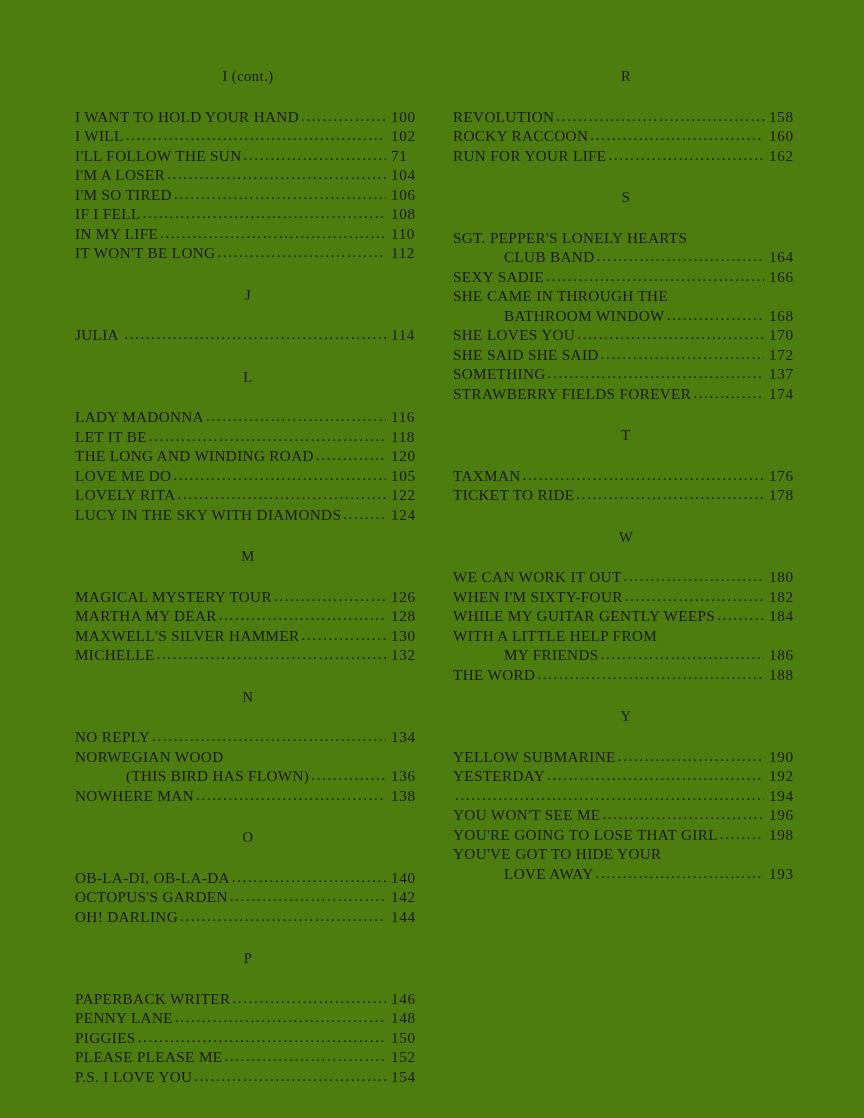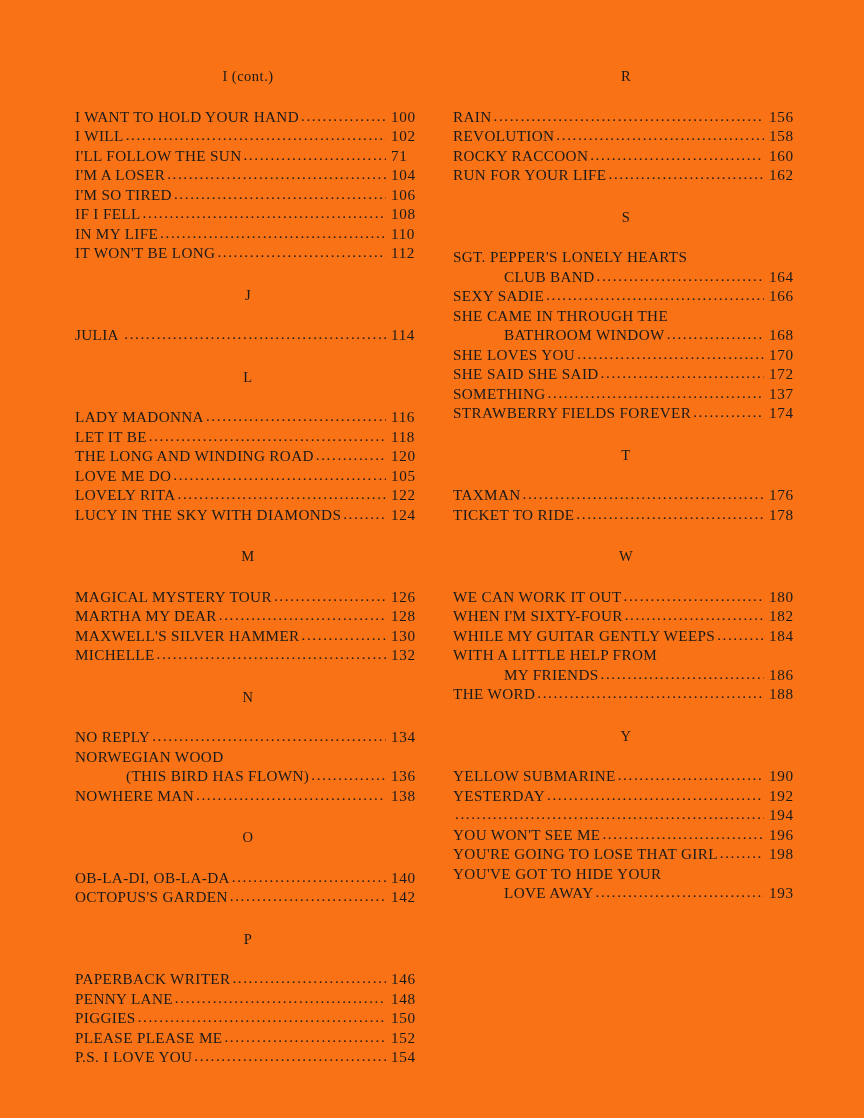--- a/index.html
+++ b/index.html
@@ -14,21 +14,21 @@
     font-family: "Liberation Serif", "DejaVu Serif", serif;
     color: #1a1a1a;
     position: relative;
     overflow: hidden;
   }
   .page {
     position: absolute;
     left: 0; top: 0;
     width: 864px;
     height: 1118px;
-    background: #f97316;
+    background: #4d7c0f;
   }
   .columns {
     position: absolute;
     left: 0;
     top: 68px;
     width: 864px;
     display: flex;
     flex-direction: row;
     align-items: flex-start;
   }
@@ -305,20 +305,27 @@
                 <span class="entry-page">140</span>
               </div>
             </div>
             <div class="entry">
               <div class="entry-line">
                 <span class="entry-title">OCTOPUS'S GARDEN</span>
                 <span class="leader"></span>
                 <span class="entry-page">142</span>
               </div>
             </div>
+            <div class="entry">
+              <div class="entry-line">
+                <span class="entry-title">OH! DARLING</span>
+                <span class="leader"></span>
+                <span class="entry-page">144</span>
+              </div>
+            </div>
           </div>
         </div>
         <div class="section">
           <div class="section-gap-before"></div>
           <div class="section-letter">P</div>
           <div class="section-gap-after"></div>
           <div class="entries">
             <div class="entry">
               <div class="entry-line">
                 <span class="entry-title">PAPERBACK WRITER</span>
@@ -355,27 +362,20 @@
               </div>
             </div>
           </div>
         </div>
       </div>
       <div class="col col-right">
         <div class="section">
           <div class="section-letter">R</div>
           <div class="section-gap-after"></div>
           <div class="entries">
-            <div class="entry">
-              <div class="entry-line">
-                <span class="entry-title">RAIN</span>
-                <span class="leader"></span>
-                <span class="entry-page">156</span>
-              </div>
-            </div>
             <div class="entry">
               <div class="entry-line">
                 <span class="entry-title">REVOLUTION</span>
                 <span class="leader"></span>
                 <span class="entry-page">158</span>
               </div>
             </div>
             <div class="entry">
               <div class="entry-line">
                 <span class="entry-title">ROCKY RACCOON</span>

